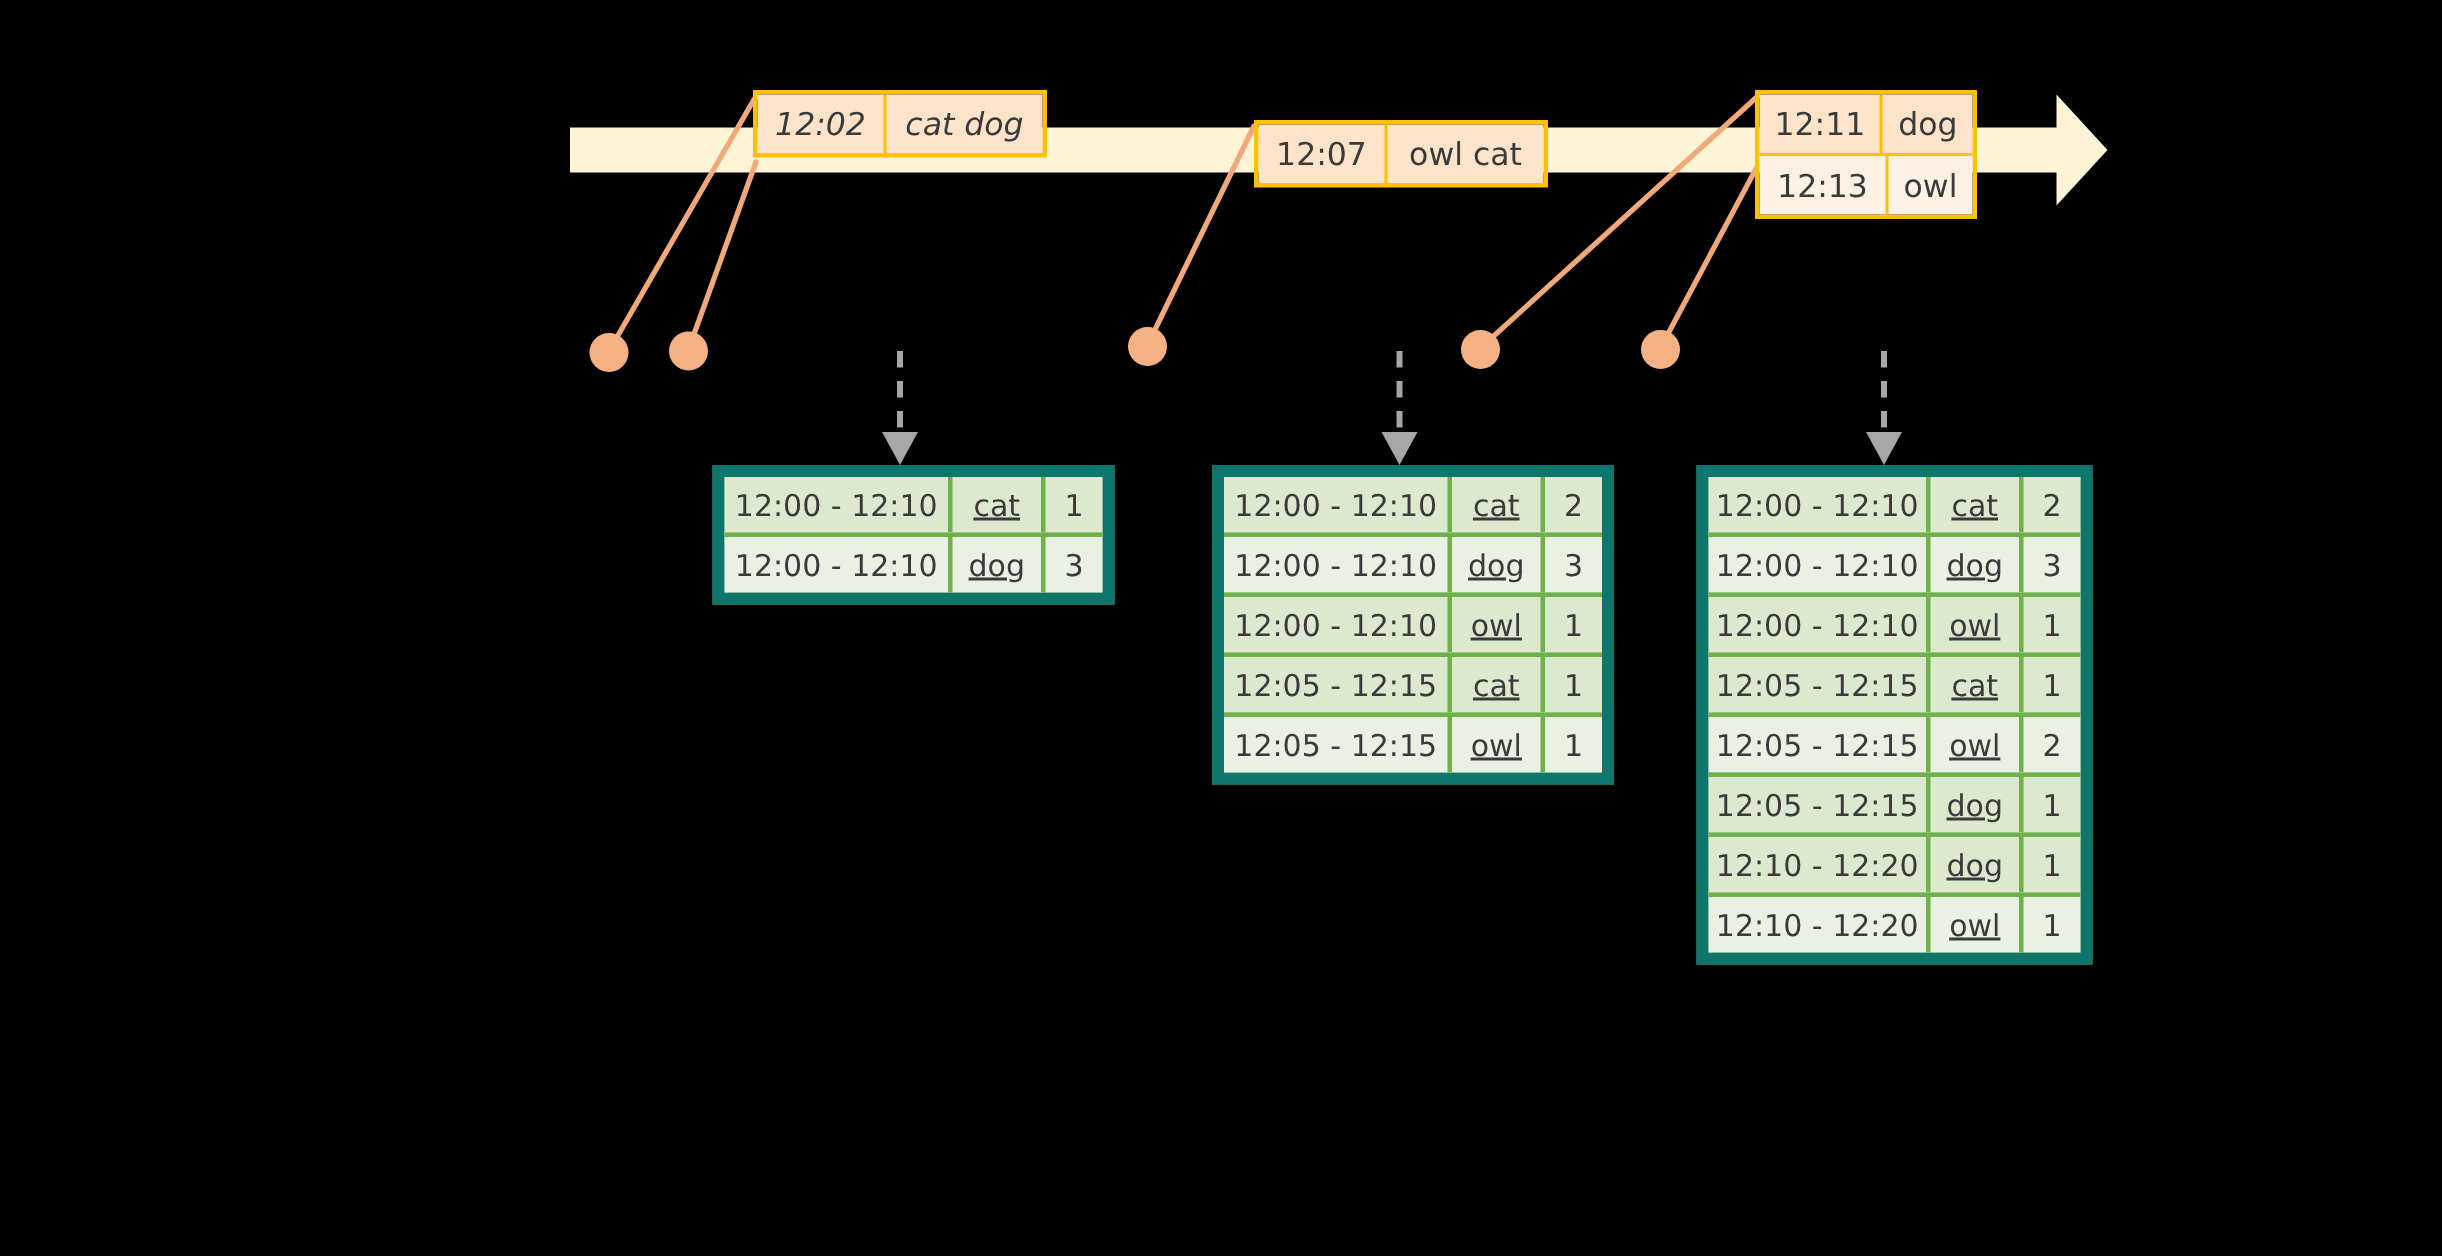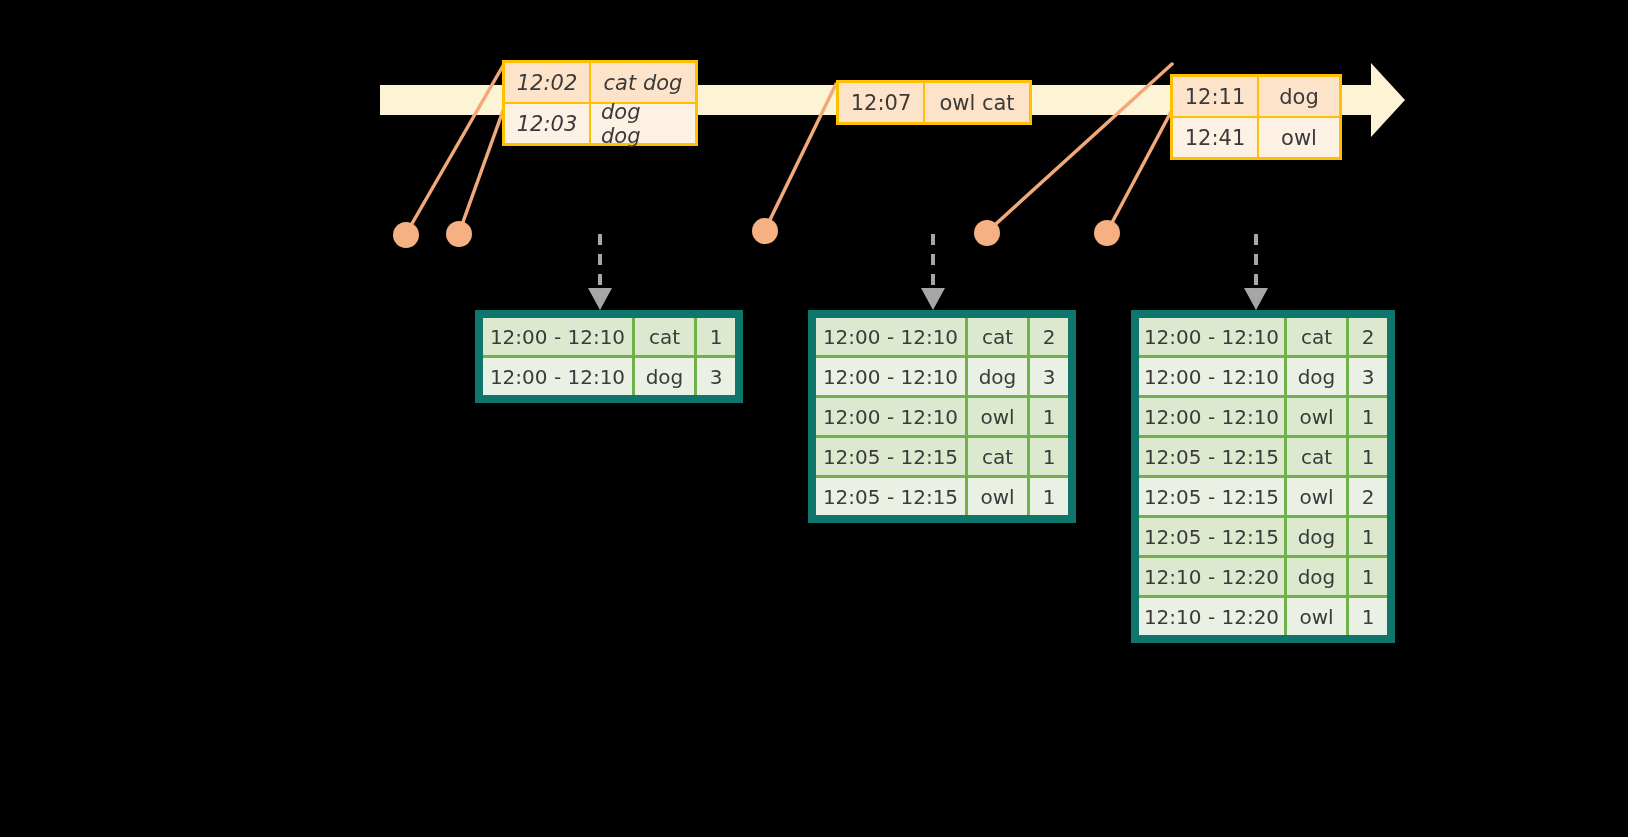--- a/index.html
+++ b/index.html
@@ -46,21 +46,21 @@
   .rt-row.shade-a{background:#dde9cf;}
   .rt-row.shade-b{background:#eaf0e4;}
   .rt-cell{
     display:flex;align-items:center;justify-content:center;
     font-size:20px;color:#3a3a3a;box-sizing:border-box;
     border-right:3px solid #6fb14a;
   }
   .rt-cell:last-child{border-right:none;}
   .rt-row + .rt-row{border-top:3px solid #6fb14a;}
   .c-window{width:152px;}
-  .c-word{width:62px;}
+  .c-word{width:62px;text-decoration:underline;}
   .c-count{width:38px;}
   .rt-wide .c-window{width:148px;}
   .rt-wide .c-word{width:62px;}
   .rt-wide .c-count{width:38px;}
 </style>
 </head>
 <body>
 
 <div id="stage">
 
@@ -94,40 +94,36 @@
       <path d="M 921 288 L 945 288 L 933 310 Z"></path>
       <path d="M 1244 288 L 1268 288 L 1256 310 Z"></path>
     </g>
   </svg>
 
   <div class="event-box" style="left:502px;top:60px;width:196px;font-style:italic;">
     <div class="event-row r0">
       <div class="ev-time">12:02</div>
       <div class="ev-words">cat dog</div>
     </div>
-    <div class="event-row r1">
-      <div class="ev-time">12:03</div>
-      <div class="ev-words">dog dog</div>
-    </div>
   </div>
 
   <div class="event-box" style="left:836px;top:80px;width:196px;justify-content:flex-end;">
     <div class="event-row r0">
       <div class="ev-time">12:07</div>
       <div class="ev-words">owl cat</div>
     </div>
   </div>
 
-  <div class="event-box" style="left:1170px;top:60px;width:172px;margin-top:14px;">
+  <div class="event-box" style="left:1170px;top:60px;width:148px;">
     <div class="event-row r0">
       <div class="ev-time">12:11</div>
       <div class="ev-words">dog</div>
     </div>
     <div class="event-row r1">
-      <div class="ev-time">12:41</div>
+      <div class="ev-time">12:13</div>
       <div class="ev-words">owl</div>
     </div>
   </div>
 
   <div class="result-table" id="result-table-1" style="left:475px;top:310px;">
       <div class="rt-row shade-a">
         <div class="rt-cell c-window">12:00 - 12:10</div>
         <div class="rt-cell c-word">cat</div>
         <div class="rt-cell c-count">1</div>
       </div>

